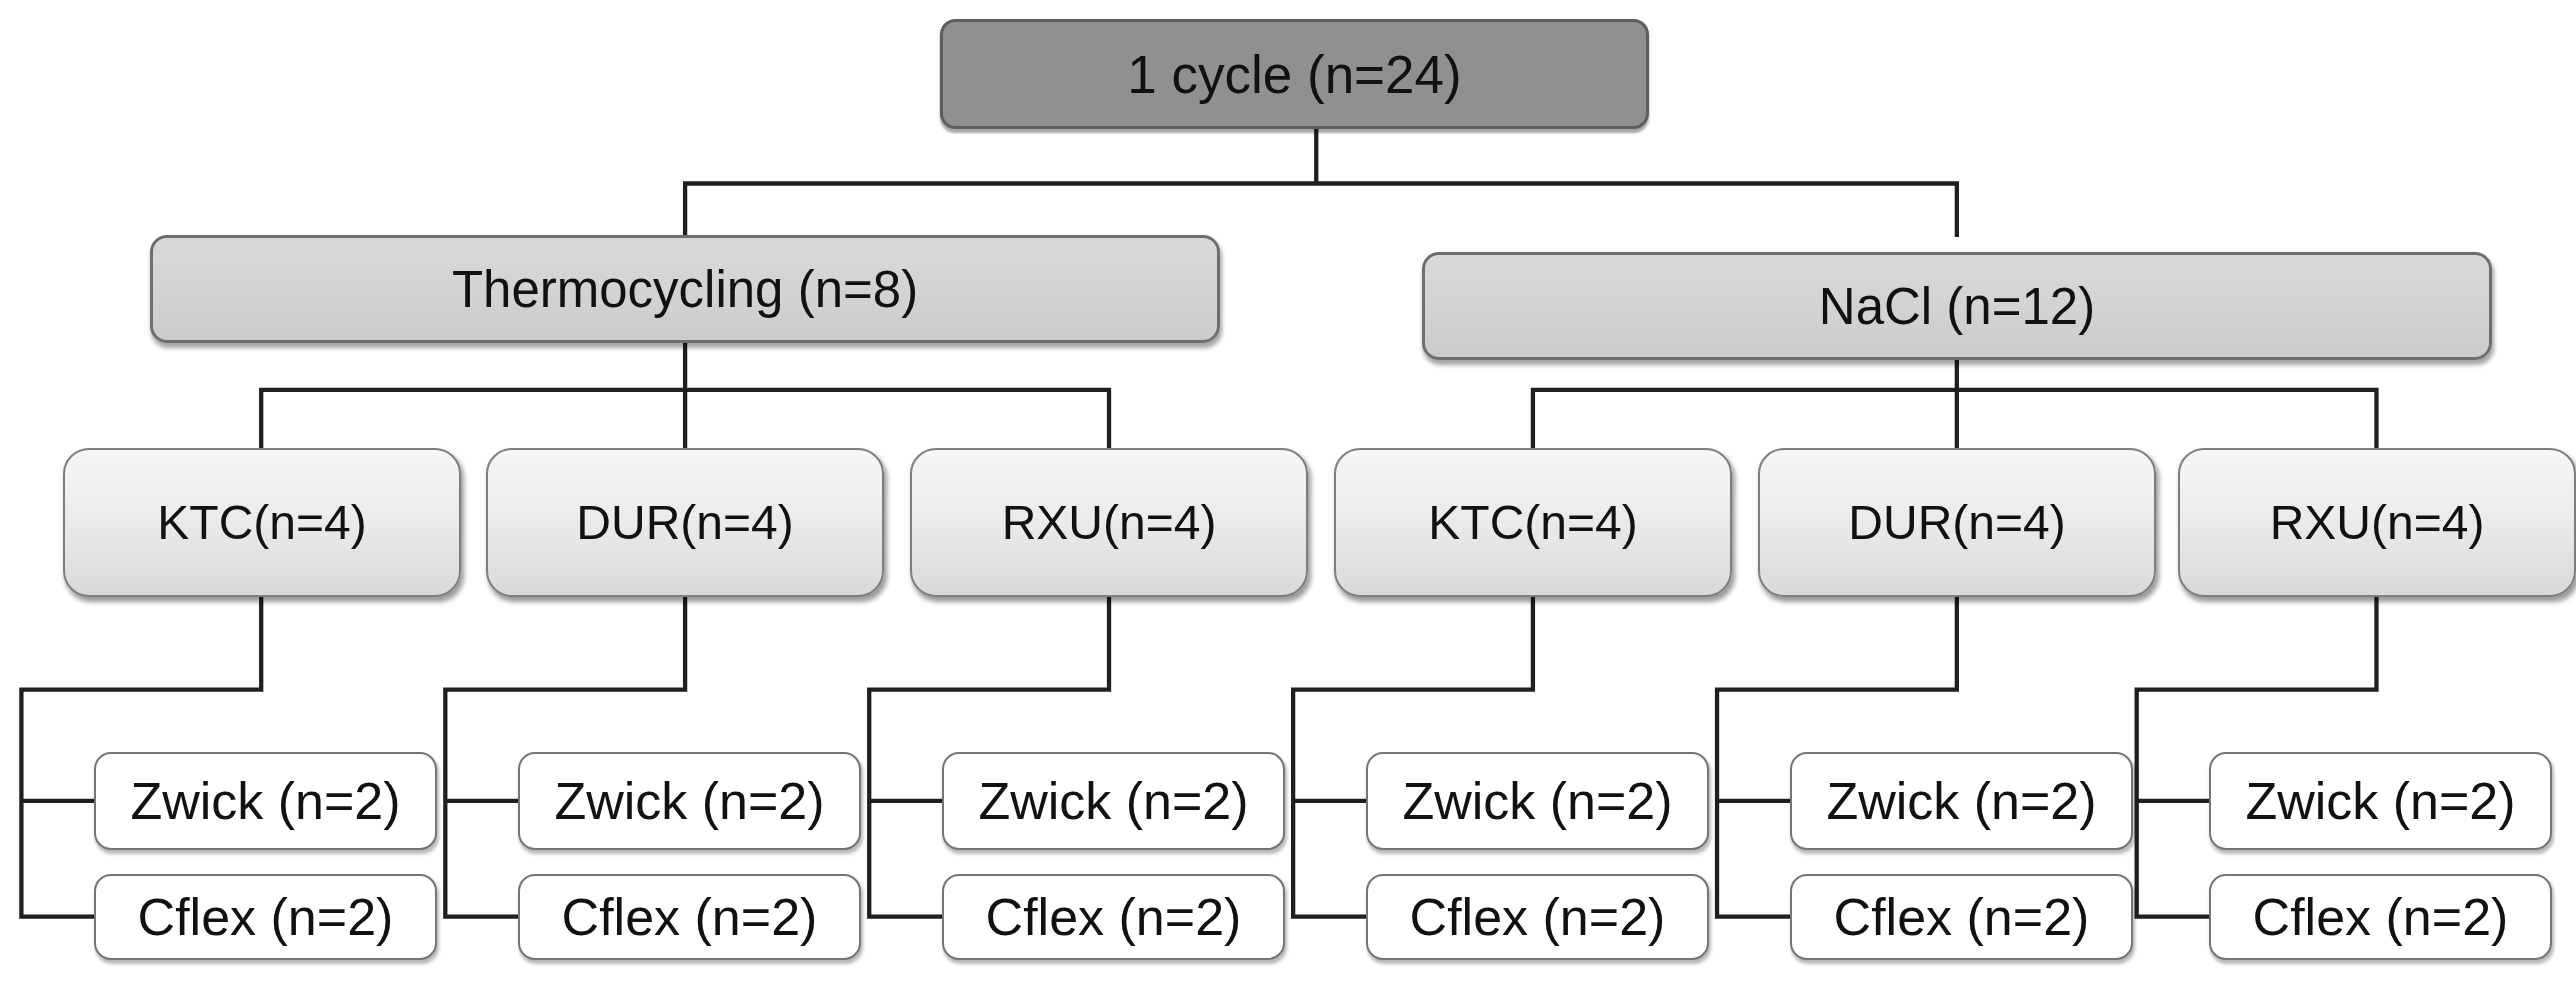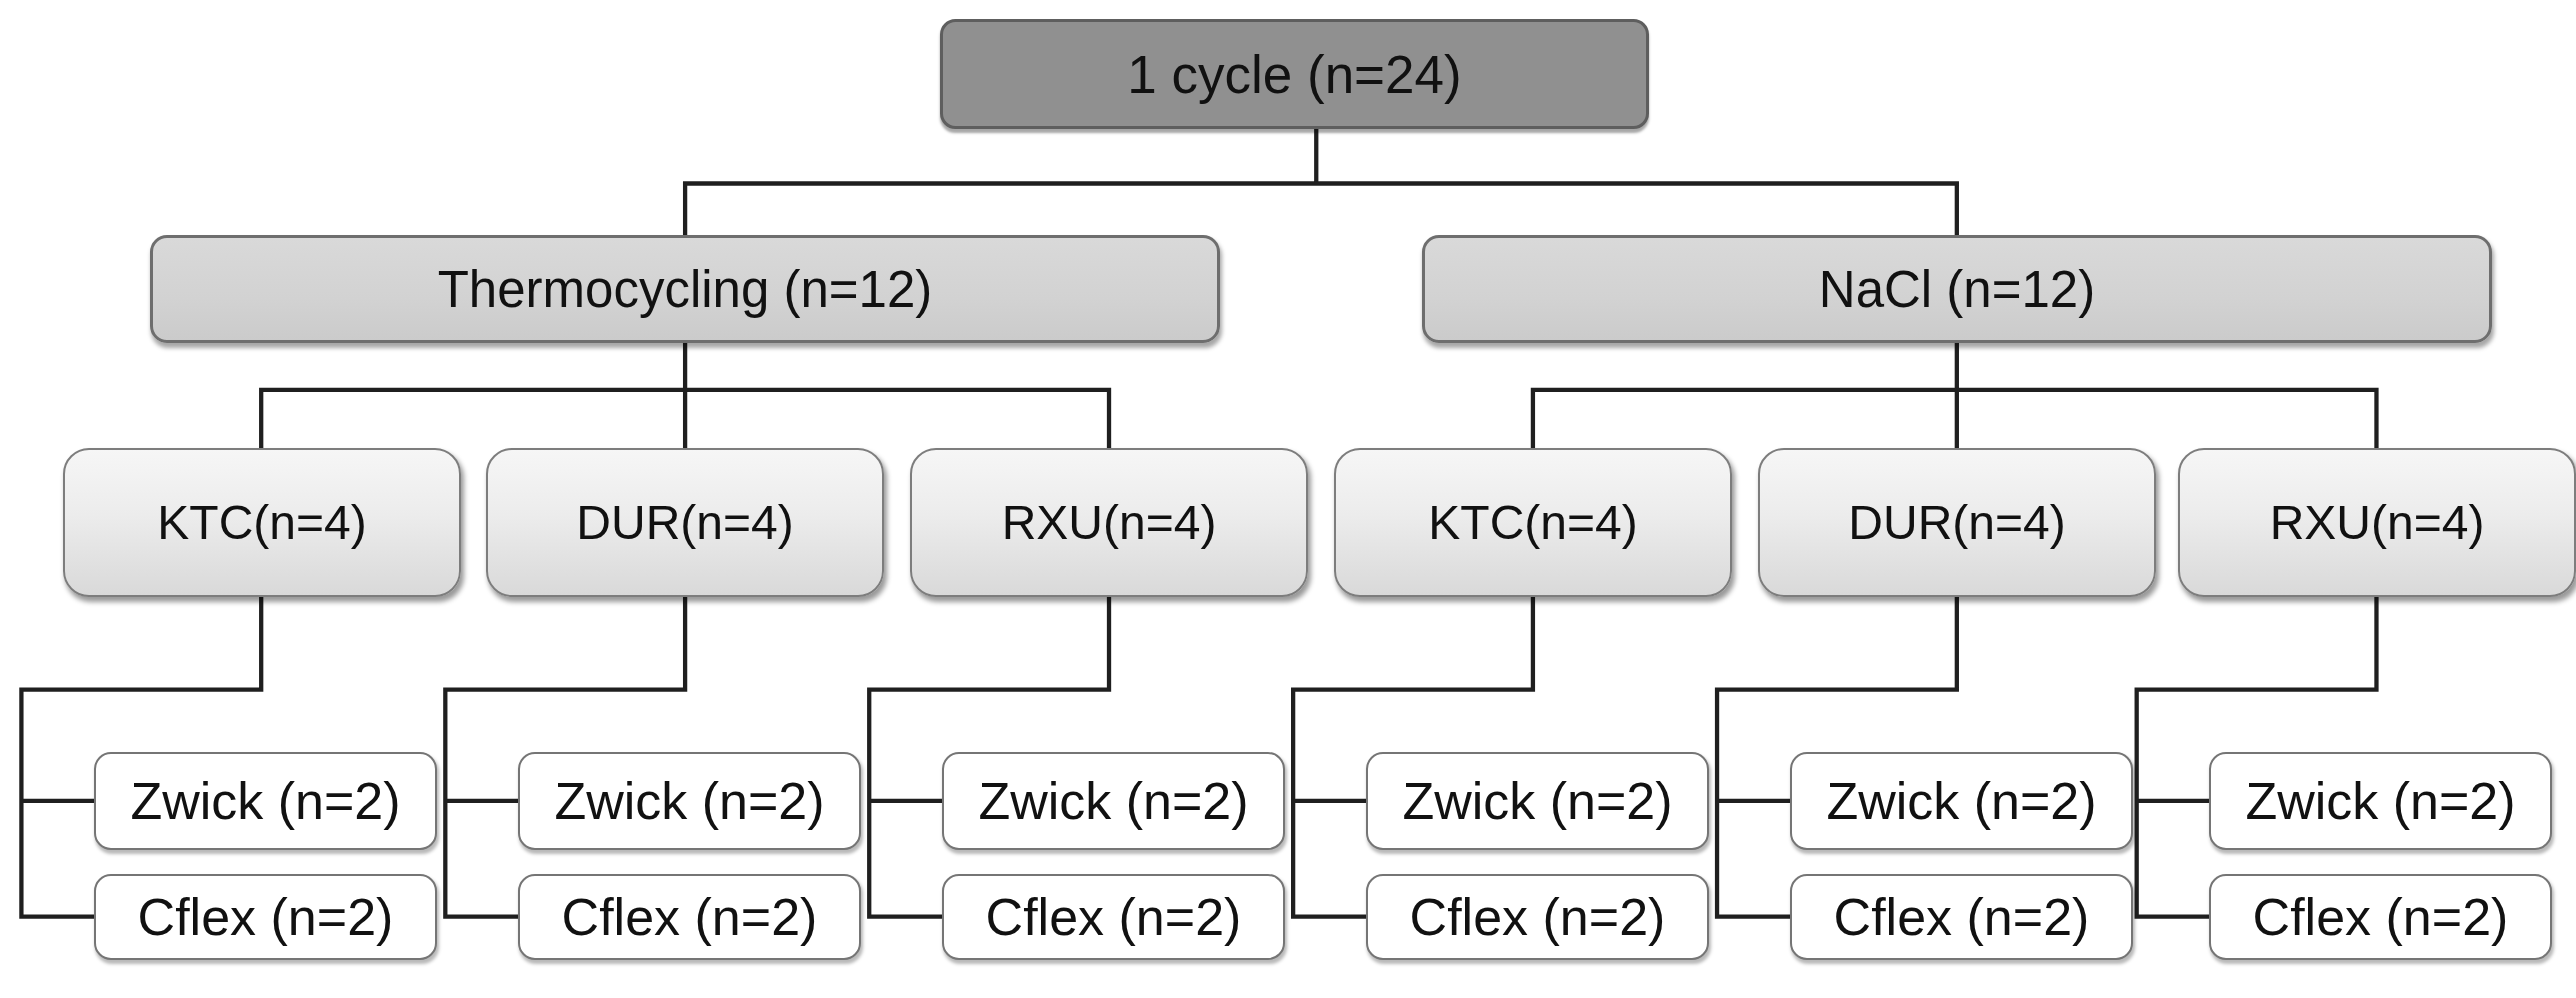--- a/index.html
+++ b/index.html
@@ -73,22 +73,22 @@
     <path d="M305 697 V805 H25 V1070 M25 935 H110 M25 1070 H110"></path>
     <path d="M800 697 V805 H520 V1070 M520 935 H605 M520 1070 H605"></path>
     <path d="M1295 697 V805 H1015 V1070 M1015 935 H1100 M1015 1070 H1100"></path>
     <path d="M1790 697 V805 H1510 V1070 M1510 935 H1595 M1510 1070 H1595"></path>
     <path d="M2285 697 V805 H2005 V1070 M2005 935 H2090 M2005 1070 H2090"></path>
     <path d="M2775 697 V805 H2495 V1070 M2495 935 H2580 M2495 1070 H2580"></path>
   </svg>
 
   <div class="node lvl1" style="left:910px; top:19px; width:709px; height:110px;margin-left:30px;">1 cycle (n=24)</div>
 
-  <div class="node lvl2" style="left:150px; top:235px; width:1070px; height:108px;">Thermocycling (n=12)</div>
-  <div class="node lvl2" style="left:1422px; top:235px; width:1070px; height:108px;">NaCl (n=12)</div>
+  <div class="node lvl2" style="left:150px; top:235px; width:1070px; height:108px;">Thermocycling (n=8)</div>
+  <div class="node lvl2" style="left:1422px; top:252px; width:1070px; height:108px;">NaCl (n=12)</div>
 
   <div class="node lvl3" style="left:63px; top:448px; width:398px; height:149px;">
     <span>KTC</span>
     <span>(n=4)</span>
   </div>
   <div class="node lvl3" style="left:486px; top:448px; width:398px; height:149px;">
     <span>DUR</span>
     <span>(n=4)</span>
   </div>
   <div class="node lvl3" style="left:910px; top:448px; width:398px; height:149px;">

